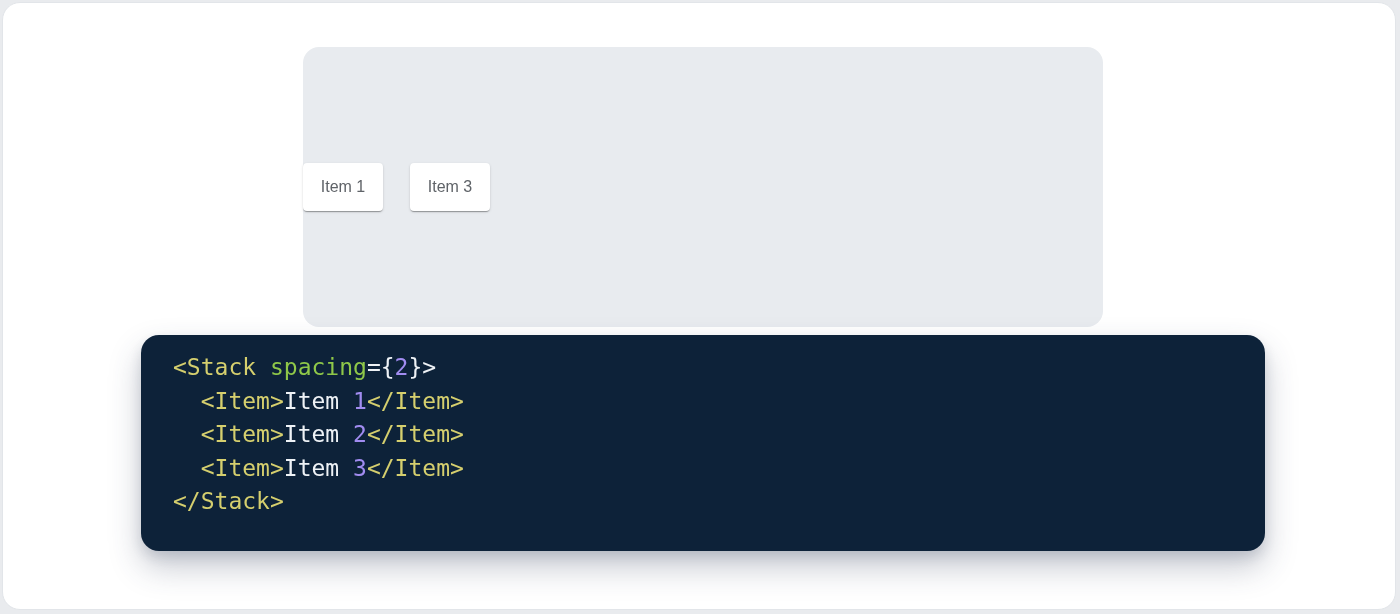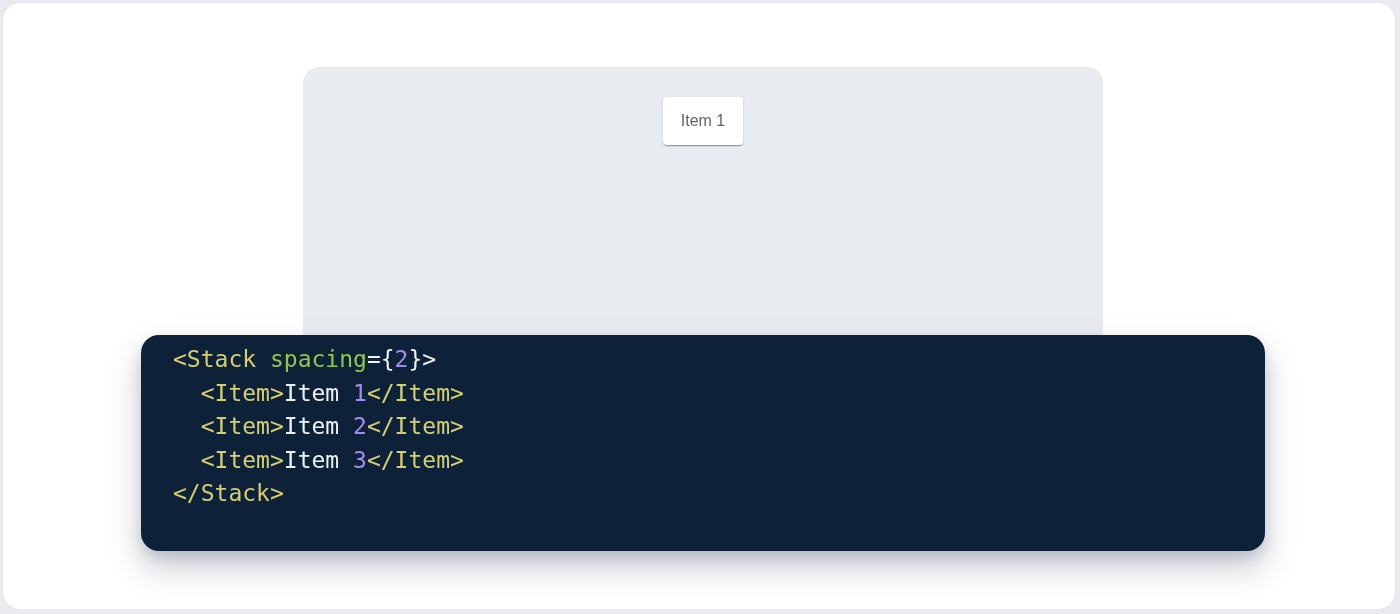--- a/index.html
+++ b/index.html
@@ -18,29 +18,28 @@
     width: 1394px;
     height: 608px;
     background: #ffffff;
     border: 1px solid #e2e5e9;
     border-radius: 18px;
     box-sizing: border-box;
   }
   .demo-panel {
     position: absolute;
     left: 300px;
-    top: 64px;
+    top: 44px;
     width: 800px;
     height: 280px;
     background: #e8ebef;
     border-radius: 16px;
     display: flex;
-    flex-direction: column;
+    flex-direction: row;
     align-items: center;
-    padding-top: 30px;
     gap: 27px;
     box-sizing: border-box;
   }
   .demo-item {
     width: 80px;
     height: 48px;
     background: #ffffff;
     border-radius: 4px;
     box-shadow: 0 2px 1px -1px rgba(0,0,0,0.2),
                 0 1px 1px 0 rgba(0,0,0,0.14),
@@ -55,36 +54,37 @@
     position: absolute;
     left: 138px;
     top: 332px;
     width: 1124px;
     height: 216px;
     background: #0d2239;
     border-radius: 18px;
     box-shadow: 0 16px 32px rgba(50,62,88,0.28),
                 0 6px 12px rgba(50,62,88,0.14);
     box-sizing: border-box;
-    padding: 8px 32px;
+    padding: 16px 32px;
     margin: 0;
     overflow: hidden;
   }
   .code-line {
     font-family: "DejaVu Sans Mono", "Liberation Mono", monospace;
     font-size: 23px;
     line-height: 33.5px;
     white-space: pre;
     color: #eef2f6;
   }
 </style>
 </head>
 <body style="background: rgb(233, 235, 238);">
 
 <div class="page-card" style="background: rgb(255, 255, 255); border-color: rgb(226, 229, 233);">
 
   <div class="demo-panel" style="background: rgb(232, 235, 239);">
     <div class="demo-item" style="background: rgb(255, 255, 255); color: rgb(95, 99, 104);">Item 1</div>
+    <div class="demo-item" style="background: rgb(255, 255, 255); color: rgb(95, 99, 104);">Item 3</div>
   </div>
 
   <pre class="code-block" style="background: rgb(13, 34, 57);"><code><div class="code-line"><span style="color: rgb(213, 207, 110);">&lt;Stack</span><span style="color: rgb(238, 242, 246);"> </span><span style="color: rgb(143, 200, 73);">spacing</span><span style="color: rgb(238, 242, 246);">={</span><span style="color: rgb(161, 140, 240);">2</span><span style="color: rgb(238, 242, 246);">}&gt;</span></div><div class="code-line"><span style="color: rgb(238, 242, 246);">  </span><span style="color: rgb(213, 207, 110);">&lt;Item&gt;</span><span style="color: rgb(238, 242, 246);">Item </span><span style="color: rgb(161, 140, 240);">1</span><span style="color: rgb(213, 207, 110);">&lt;/Item&gt;</span></div><div class="code-line"><span style="color: rgb(238, 242, 246);">  </span><span style="color: rgb(213, 207, 110);">&lt;Item&gt;</span><span style="color: rgb(238, 242, 246);">Item </span><span style="color: rgb(161, 140, 240);">2</span><span style="color: rgb(213, 207, 110);">&lt;/Item&gt;</span></div><div class="code-line"><span style="color: rgb(238, 242, 246);">  </span><span style="color: rgb(213, 207, 110);">&lt;Item&gt;</span><span style="color: rgb(238, 242, 246);">Item </span><span style="color: rgb(161, 140, 240);">3</span><span style="color: rgb(213, 207, 110);">&lt;/Item&gt;</span></div><div class="code-line"><span style="color: rgb(213, 207, 110);">&lt;/Stack&gt;</span></div></code></pre>
 
 </div>
 
 </body></html>

